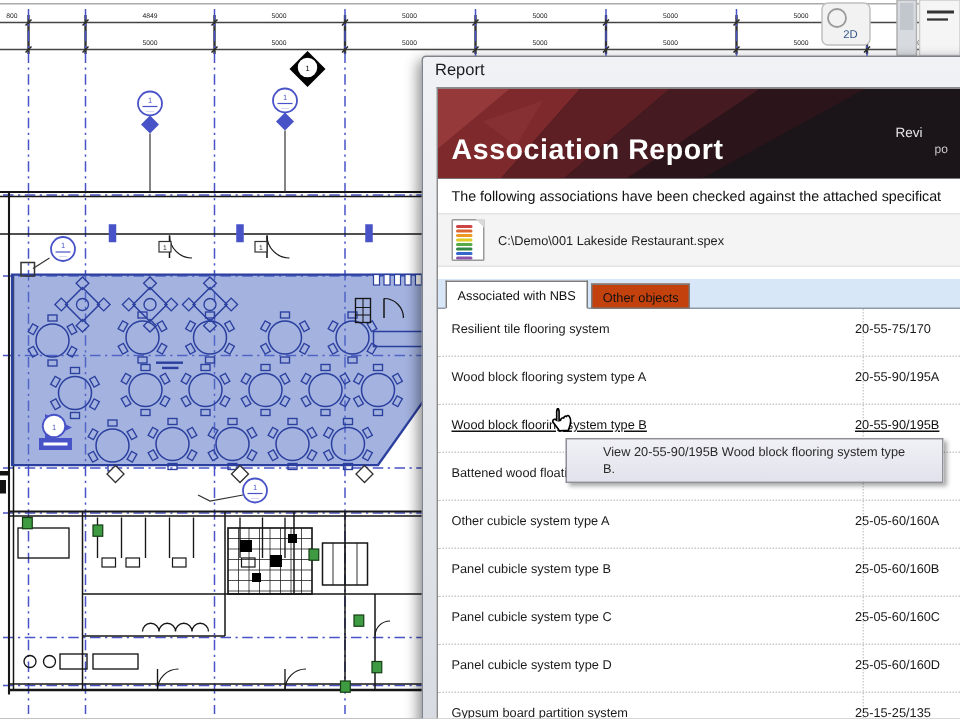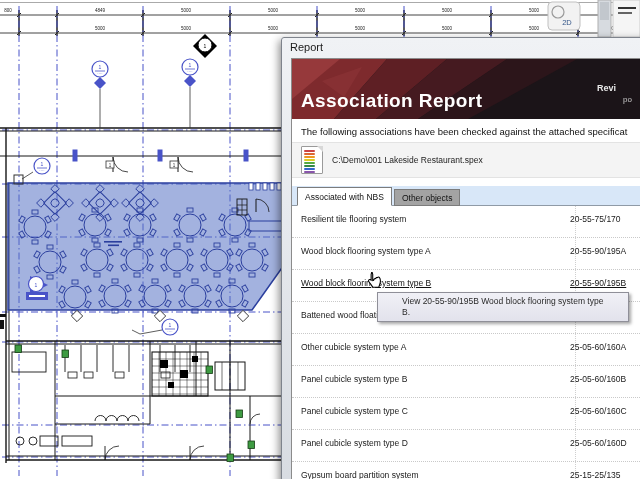--- a/index.html
+++ b/index.html
@@ -15,40 +15,40 @@
           background:linear-gradient(#f0f2f5,#d7dbe1);border:1px solid #7e838c;
           border-radius:3px 3px 0 0;box-shadow:-2px 3px 9px rgba(0,0,0,.45);}
   .titlebar{height:19px;padding:3px 0 0 8px;font-size:11px;color:#1c1c1c;}
   .client{position:absolute;left:9px;top:20px;right:0;bottom:0;background:#fff;
           border:1px solid #8b8b8b;border-right:none;border-bottom:none;overflow:hidden;}
 
   .banner{position:relative;height:60px;background:#1b1418;overflow:hidden;}
   .banner svg{position:absolute;left:0;top:0;}
   .banner-title{position:absolute;left:9px;bottom:7px;font-size:19px;letter-spacing:.4px;
           color:#fff;font-weight:700;}
-  .banner-r1{position:absolute;left:305px;top:24px;font-size:9px;font-weight:bold;color:#e8e8e8;white-space:nowrap;}
+  .banner-r1{position:absolute;left:305px;top:24px;font-size:9px;font-weight:normal;color:#e8e8e8;white-space:nowrap;}
   .banner-r2{position:absolute;left:331px;top:36px;font-size:8px;color:#c9c9c9;white-space:nowrap;text-align:center;}
 
   .intro{padding:7px 0 0 9px;font-size:9.5px;color:#101010;white-space:nowrap;}
 
   .file-row{margin-top:5px;height:36px;box-sizing:border-box;background:#f4f4f4;
             border-top:1px solid #e3e3e3;border-bottom:1px solid #e3e3e3;
             display:flex;align-items:center;gap:9px;padding:0 9px;}
   .spex-icon{position:relative;width:20px;height:26px;background:#fff;border:1px solid #9a9a9a;
              border-radius:1px;flex:0 0 auto;}
   .spex-icon .fold{position:absolute;right:-1px;top:-1px;width:0;height:0;
              border-left:6px solid transparent;border-top:6px solid #d8d8d8;}
   .spex-icon .stripes{position:absolute;left:2px;top:3px;}
   .spex-icon .stripes div{width:11px;height:2px;margin-bottom:1px;border-radius:1px;}
   .file-texts{font-size:8.5px;line-height:12px;color:#1d1d1d;white-space:nowrap;}
 
   .tabstrip{position:relative;margin-top:8px;height:19px;background:#d8e7f8;
             border-bottom:1px solid #8f9aa6;display:flex;align-items:flex-end;}
   .tab{box-sizing:border-box;height:17px;line-height:16px;padding:0 7px;font-size:8.5px;
-       color:#111;background:#a3a3a3;border:1px solid #7c7c7c;margin-bottom:-1px;cursor:default;}
+       color:#111;background:#c2410c;border:1px solid #7c7c7c;margin-bottom:-1px;cursor:default;}
   .tab.active{height:19px;line-height:18px;background:#fff;border-bottom:1px solid #fff;z-index:2;}
   .tab.inactive{margin-left:2px;}
   .tab.first{margin-left:5px;}
 
   .list{position:relative;font-size:8.5px;color:#1a1a1a;}
   .colsep{position:absolute;left:283px;top:0;height:297px;border-left:1px dotted #cfcfcf;}
   .row{position:relative;height:31px;border-bottom:1px dotted #c9c9c9;}
   .rlabel{position:absolute;left:9px;top:8px;white-space:nowrap;}
   .rcode{position:absolute;left:278px;width:62px;top:8px;text-align:left;white-space:nowrap;}
   .row.linked .rlabel,.row.linked .rcode{text-decoration:underline;color:#111;}

